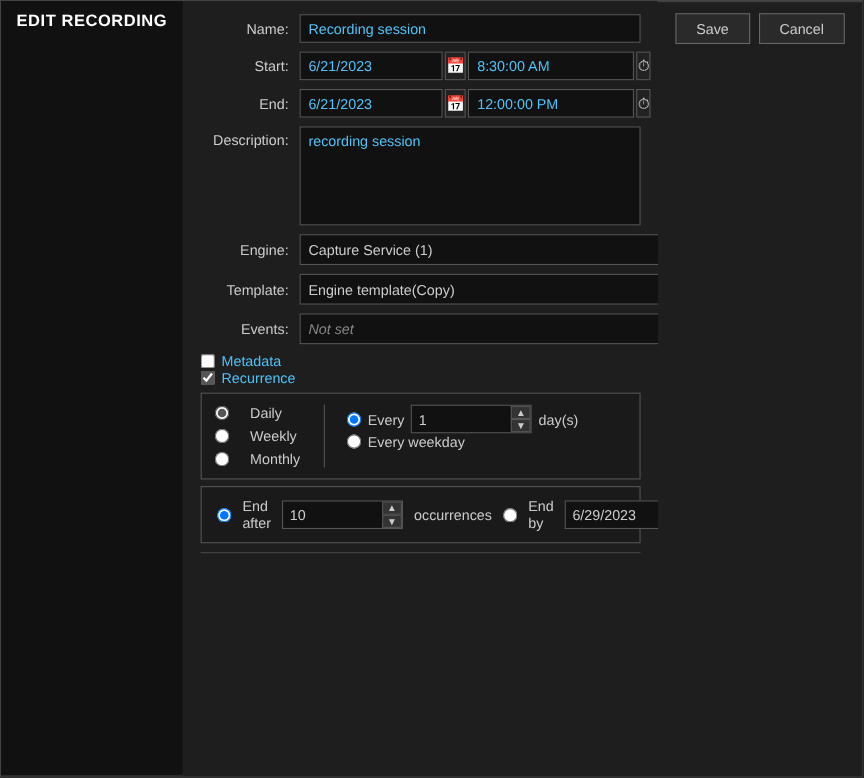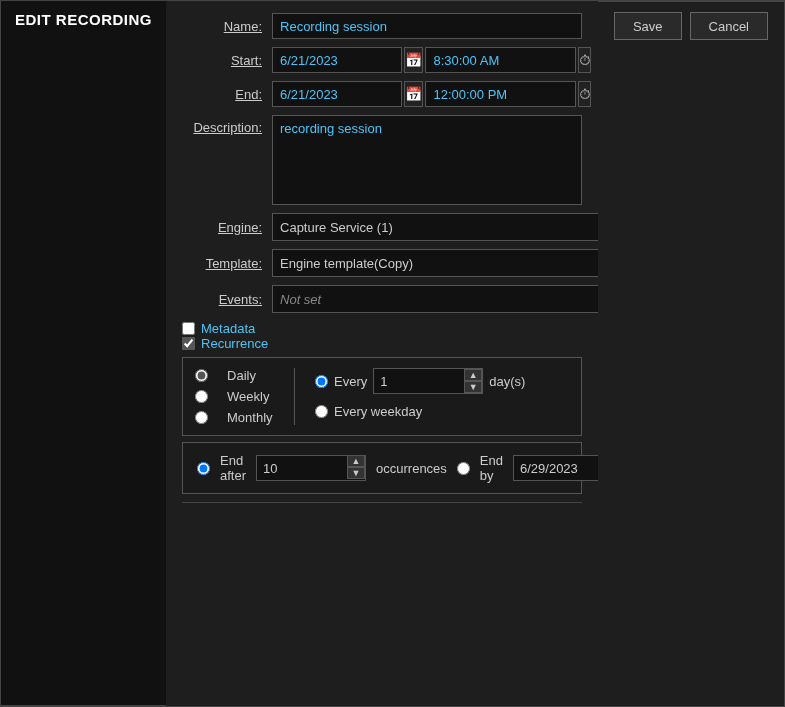--- a/index.html
+++ b/index.html
@@ -44,21 +44,20 @@
       align-items: center;
       margin-bottom: 8px;
     }
     .form-label {
       width: 90px;
       text-align: right;
       padding-right: 10px;
       color: #ccc;
       flex-shrink: 0;
       font-size: 13px;
-      text-decoration: underline;
     }
     .form-input {
       background: #111;
       border: 1px solid #555;
       color: #4fc3f7;
       padding: 4px 7px;
       font-size: 13px;
       height: 26px;
     }
     .name-input {
@@ -198,21 +197,21 @@
       font-size: 13px;
       color: #ccc;
     }
     .radio-item input[type="radio"] {
       accent-color: #555;
     }
     .recurrence-options {
       flex: 1;
       display: flex;
       flex-direction: column;
-      gap: 10px;
+      gap: 0;
     }
     .every-row {
       display: flex;
       align-items: center;
       gap: 6px;
     }
     .every-input-wrapper {
       position: relative;
       display: flex;
       align-items: center;
@@ -253,20 +252,21 @@
       background: #1a1a1a;
     }
     .end-row {
       display: flex;
       align-items: center;
       gap: 10px;
     }
     .end-input-wrapper {
       position: relative;
       display: flex;
+      align-items: center;
     }
     .end-input {
       background: #111;
       border: 1px solid #555;
       color: #ccc;
       width: 110px;
       height: 26px;
       padding: 2px 22px 2px 6px;
       font-size: 13px;
     }

